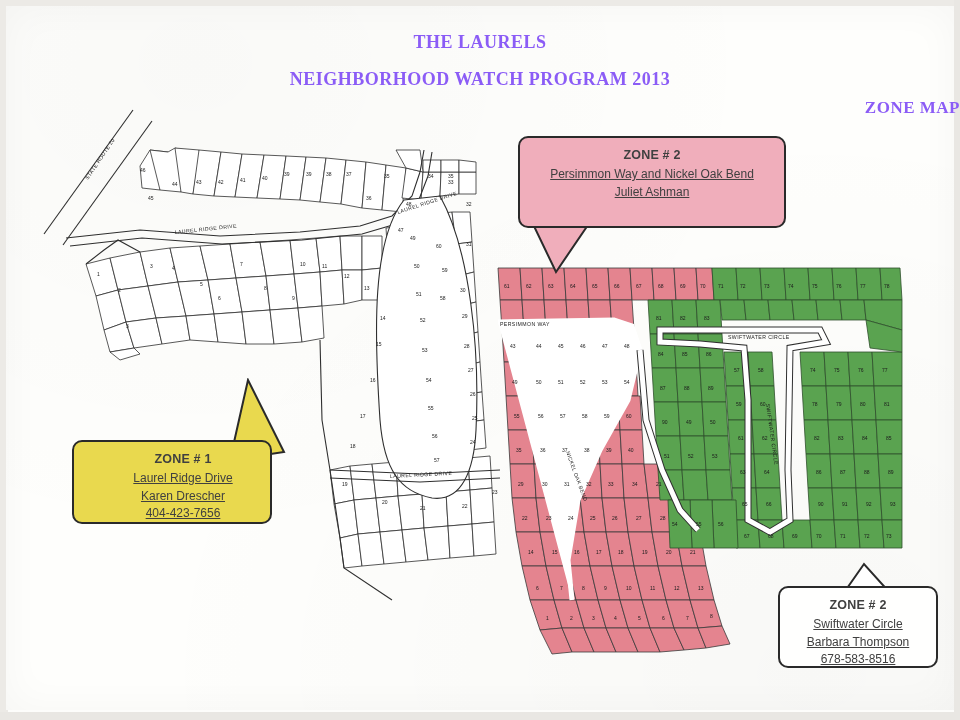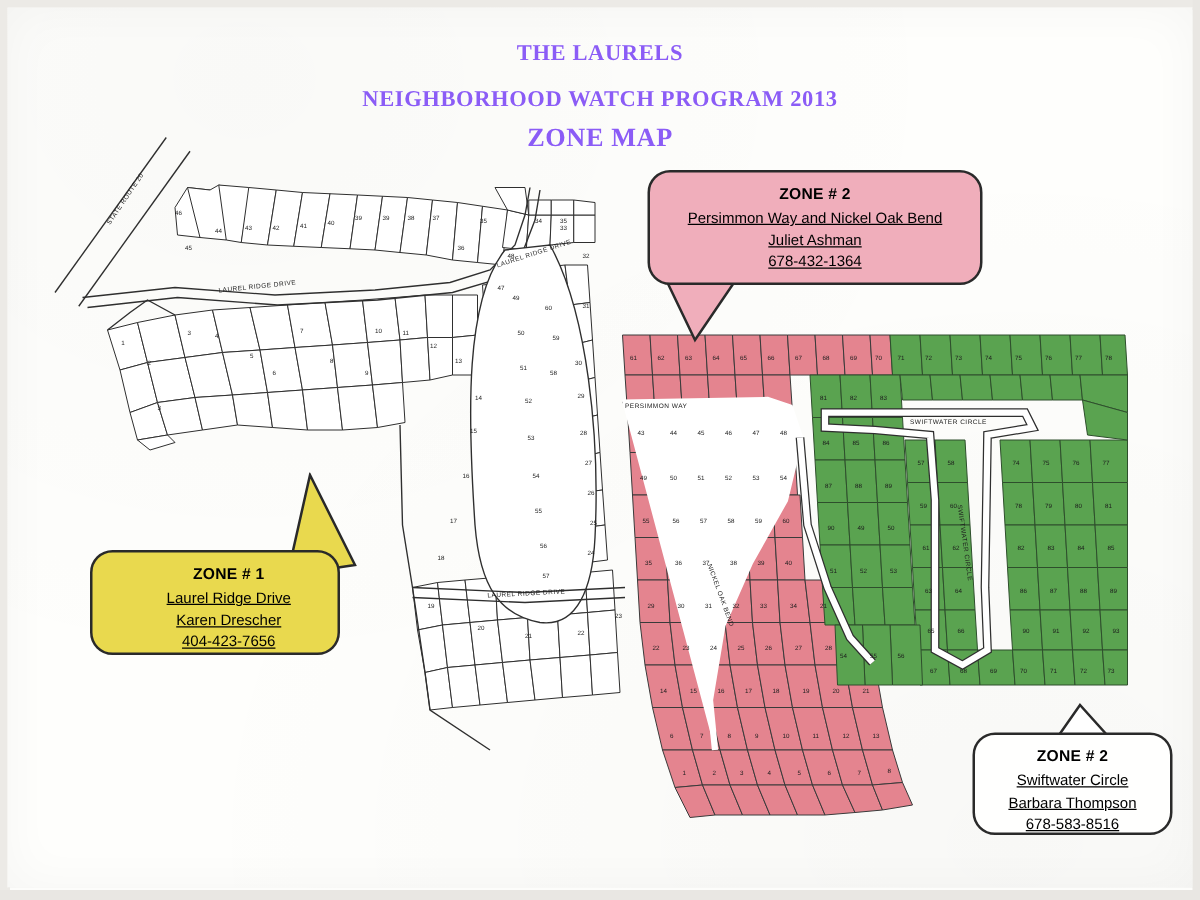--- a/index.html
+++ b/index.html
@@ -54,37 +54,37 @@
     font-family: "Liberation Serif", serif;
   }
   .title-line {
     font-weight: bold;
     letter-spacing: 0.5px;
     color: #8b5cf6;
     font-variant: small-caps;
   }
   .title-1 { font-size: 18px; margin-bottom: 16px; }
   .title-2 { font-size: 18px; margin-bottom: 8px; }
-  .title-3 { font-size: 21px; }
+  .title-3 { font-size: 17px; text-align: right; }
 
   
   #map-svg {
     position: absolute;
     left: 0;
     top: 0;
   }
 
   
   .callout {
     position: absolute;
     border: 2px solid #2a2a2a;
-    border-radius: 18px;
+    border-radius: 10px;
     text-align: center;
     font-family: "Liberation Sans", sans-serif;
-    color: #000000;
+    color: #404040;
     line-height: 1.45;
     box-sizing: border-box;
     padding: 8px 10px 9px 10px;
   }
   .callout .zone-title {
     font-weight: bold;
     font-size: 12.5px;
     letter-spacing: 0.2px;
     margin-bottom: 2px;
   }
@@ -699,21 +699,20 @@
     <div class="zone-line">404-423-7656</div>
   </div>
 
   <svg class="tail" style="left:528px; top:218px;" width="80" height="60">
     <polygon points="4,4 62,4 28,54" fill="#f0aebb" stroke="#2a2a2a" stroke-width="2"></polygon>
   </svg>
   <div class="callout" id="callout-zone2">
     <div class="zone-title">ZONE # 2</div>
     <div class="zone-line">Persimmon Way and Nickel Oak Bend</div>
     <div class="zone-line">Juliet Ashman</div>
-    <div class="zone-line">678-432-1364</div>
   </div>
 
   <svg class="tail" style="left:830px; top:560px;" width="90" height="48">
     <polygon points="6,44 70,44 34,4" fill="#ffffff" stroke="#2a2a2a" stroke-width="2"></polygon>
   </svg>
   <div class="callout" id="callout-zone3">
     <div class="zone-title">ZONE # 2</div>
     <div class="zone-line">Swiftwater Circle</div>
     <div class="zone-line">Barbara Thompson</div>
     <div class="zone-line">678-583-8516</div>

